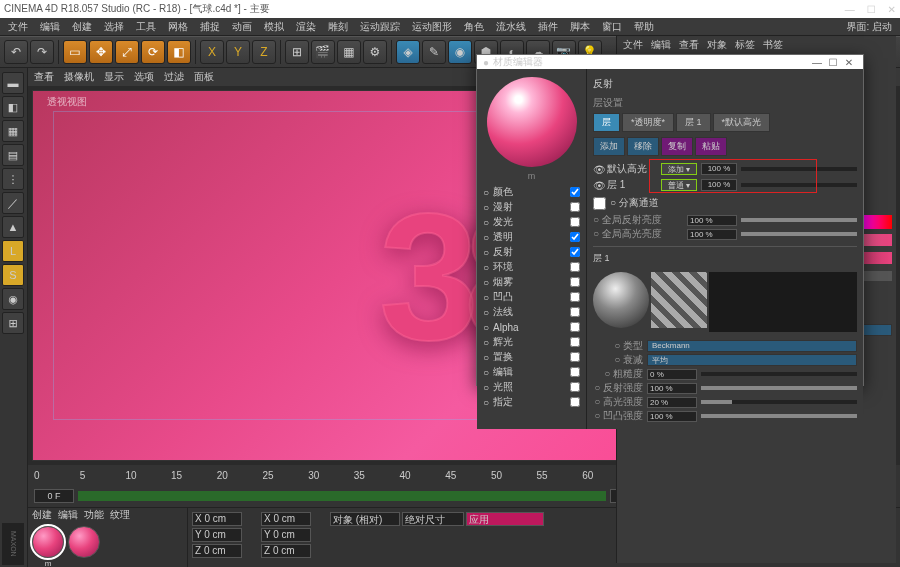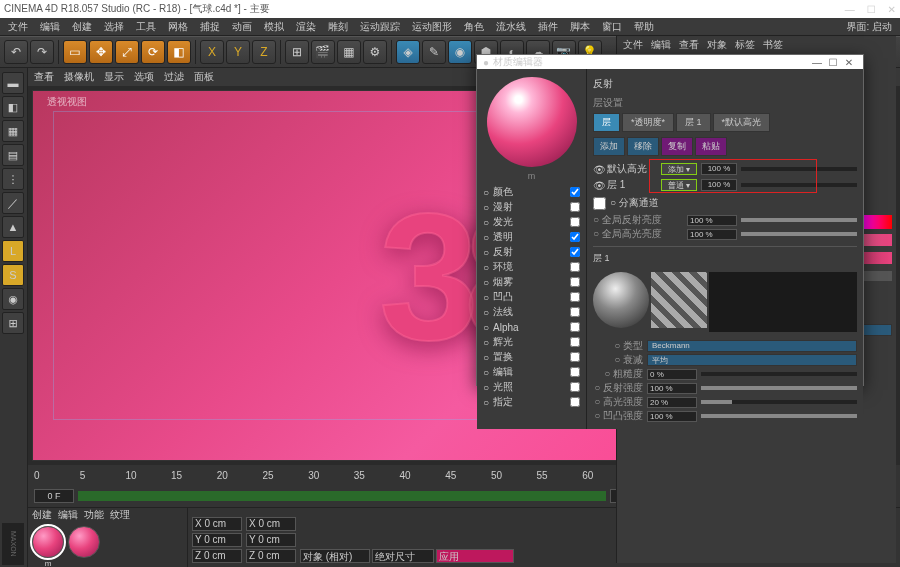--- a/index.html
+++ b/index.html
@@ -28,21 +28,21 @@
 .timeline{height:20px;background:#333;display:flex;align-items:center;padding:0 6px;gap:8px;font-size:9px;color:#888}
 .timebar{height:22px;background:#333;display:flex;align-items:center;padding:0 6px;gap:4px}
 .timebar .fld{width:40px;height:14px;background:#222;border:1px solid #555;text-align:center;font-size:9px;line-height:12px}
 .timebar .pbtn{width:16px;height:16px;background:#444;border:1px solid #222;border-radius:2px;display:flex;align-items:center;justify-content:center;font-size:9px}
 .bottom{height:60px;background:#333;display:flex;border-top:1px solid #222}
 .matbrowser{width:160px;border-right:1px solid #222;display:flex;flex-direction:column}
 .matbrowser .tabs{height:16px;display:flex;gap:6px;padding:0 4px;align-items:center;font-size:9px;color:#888}
 .matbrowser .thumbs{flex:1;display:flex;gap:4px;padding:4px}
 .matsphere{width:32px;height:32px;border-radius:50%;background:radial-gradient(circle at 35% 30%,#ff9ac5,#e8437e 45%,#9a1850);border:1px solid #555}
 .matsphere.sel{outline:2px solid #fff}
-.coords{flex:1;display:flex;align-items:flex-end;gap:4px;padding:4px;font-size:9px}
+.coords{flex:1;display:flex;align-items:flex-start;gap:19px;padding:4px;font-size:9px}
 .coords .fld{width:50px;height:14px;background:#222;border:1px solid #555;padding:0 2px}
 .rightpanel{position:absolute;right:4px;top:36px;width:280px;bottom:4px;background:#3a3a3a;border-left:1px solid #222;display:flex;flex-direction:column}
 .rp-top{height:120px;display:flex;padding:4px;gap:4px}
 .rp-preview{width:100px;height:100px;background:radial-gradient(circle at 35% 30%,#ffb8d8,#e8437e 50%,#7a1040);border-radius:50%;border:1px solid #555}
 .rp-body{flex:1;padding:4px;overflow:hidden}
 .rp-row{display:flex;align-items:center;gap:4px;height:16px;margin-bottom:2px}
 .rp-row .lbl{width:40px;font-size:9px;text-align:right}
 .rp-row .swatch{width:40px;height:12px;background:#e8437e;border:1px solid #555}
 .rp-row .bar{flex:1;height:10px;background:#222;position:relative}
 .rp-row .bar .fill{height:100%;background:#555}

